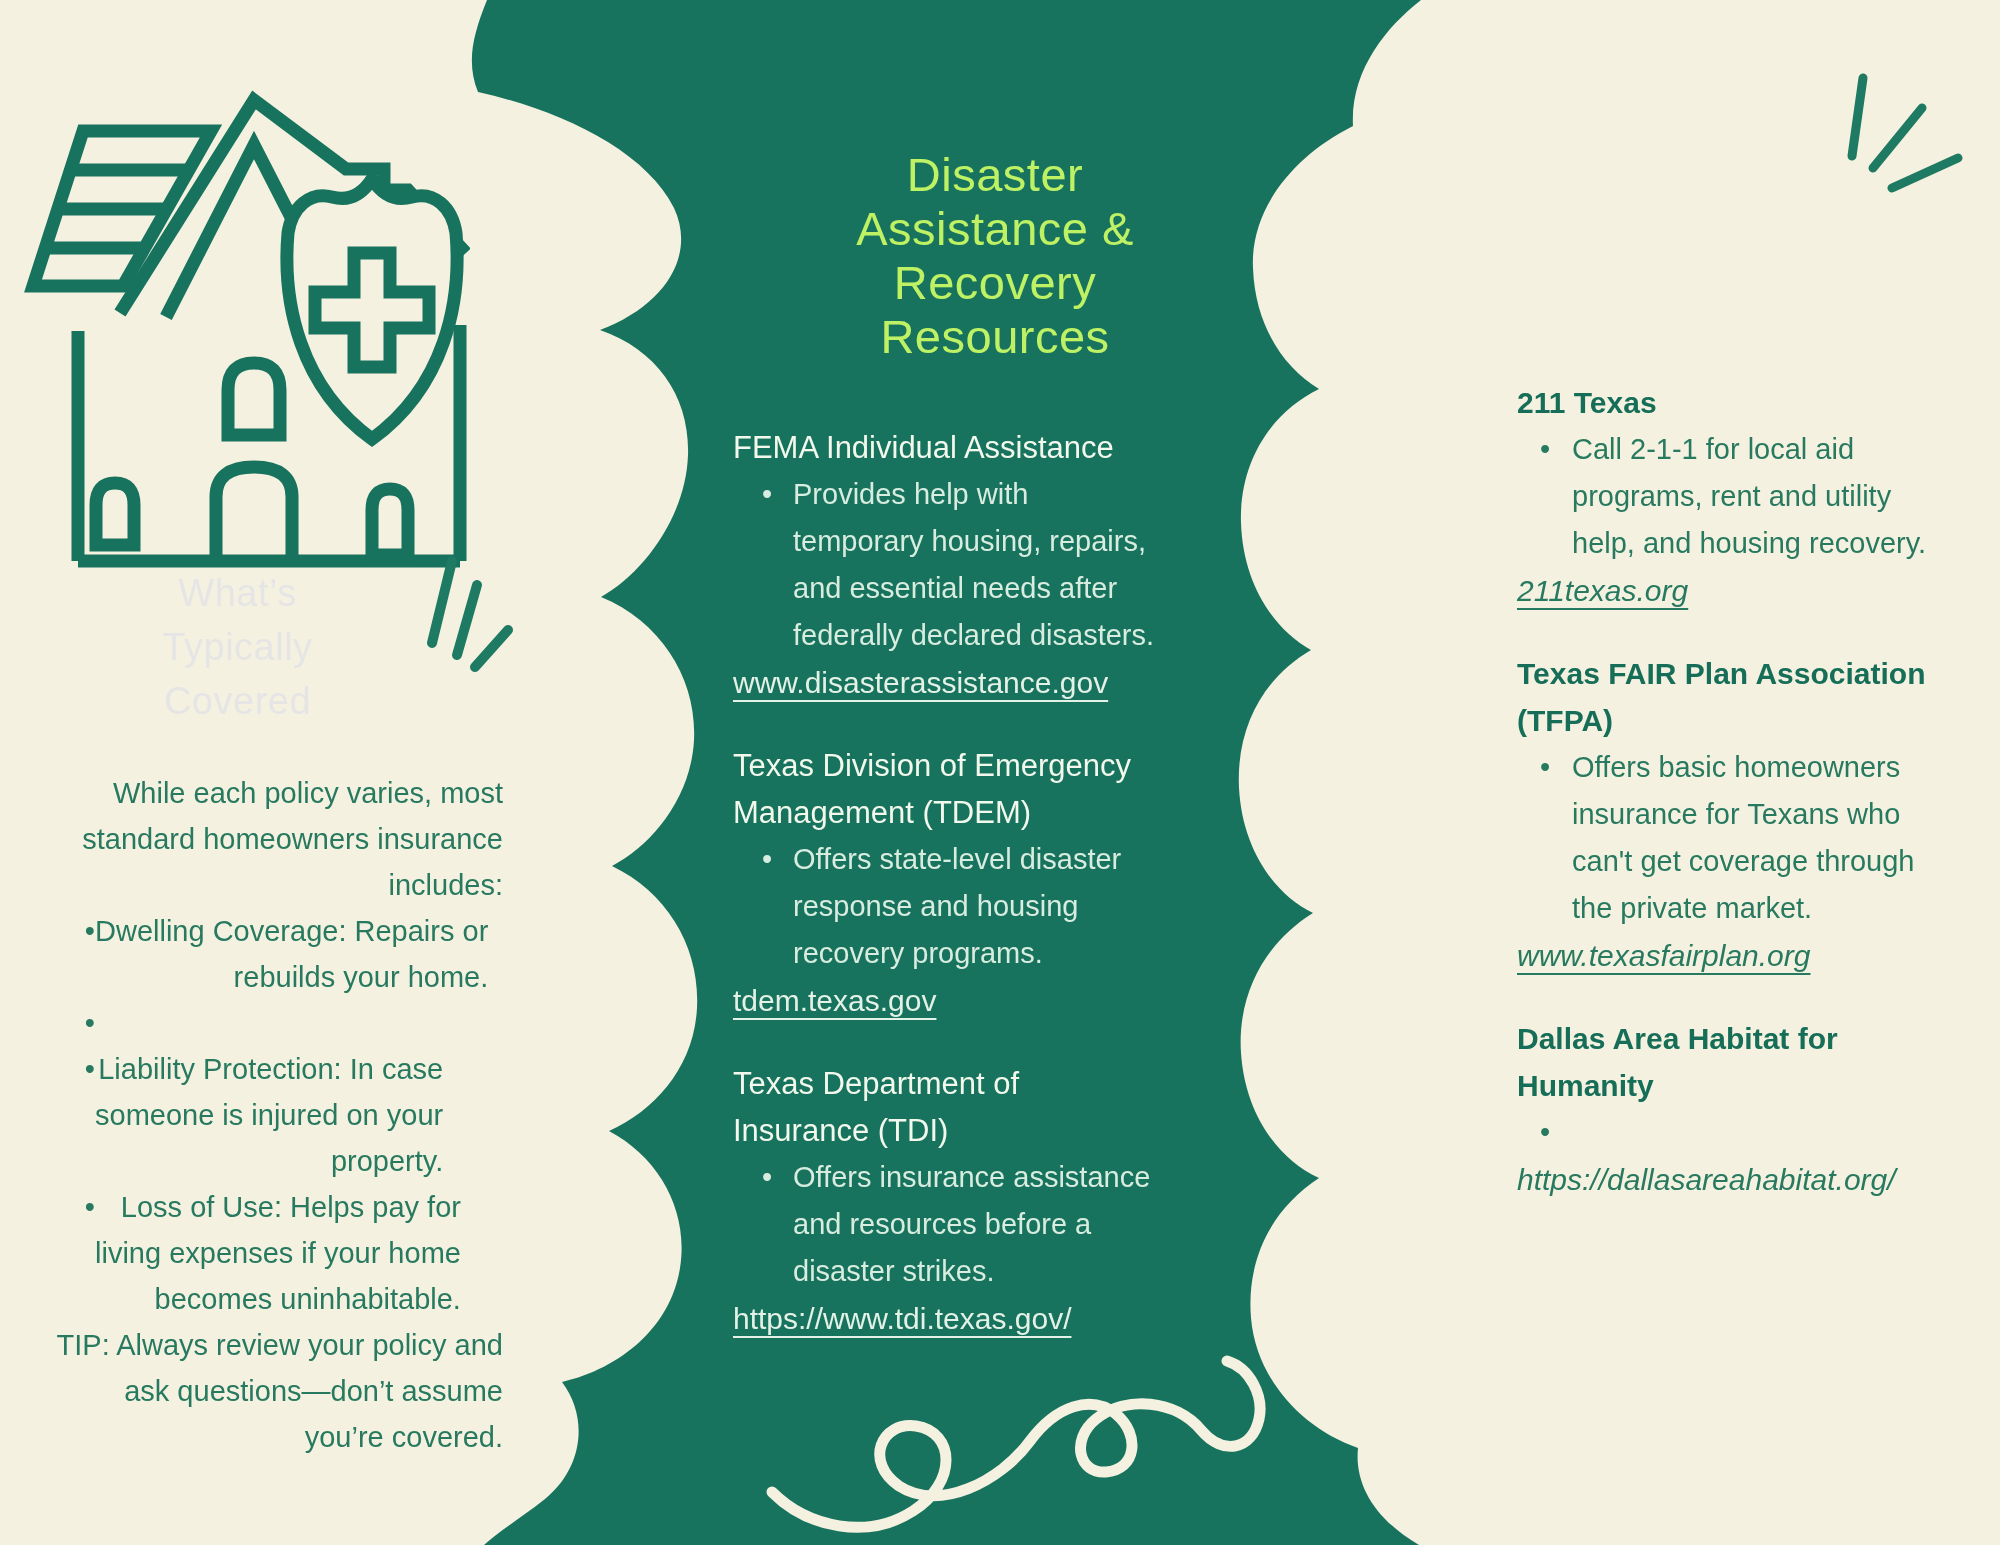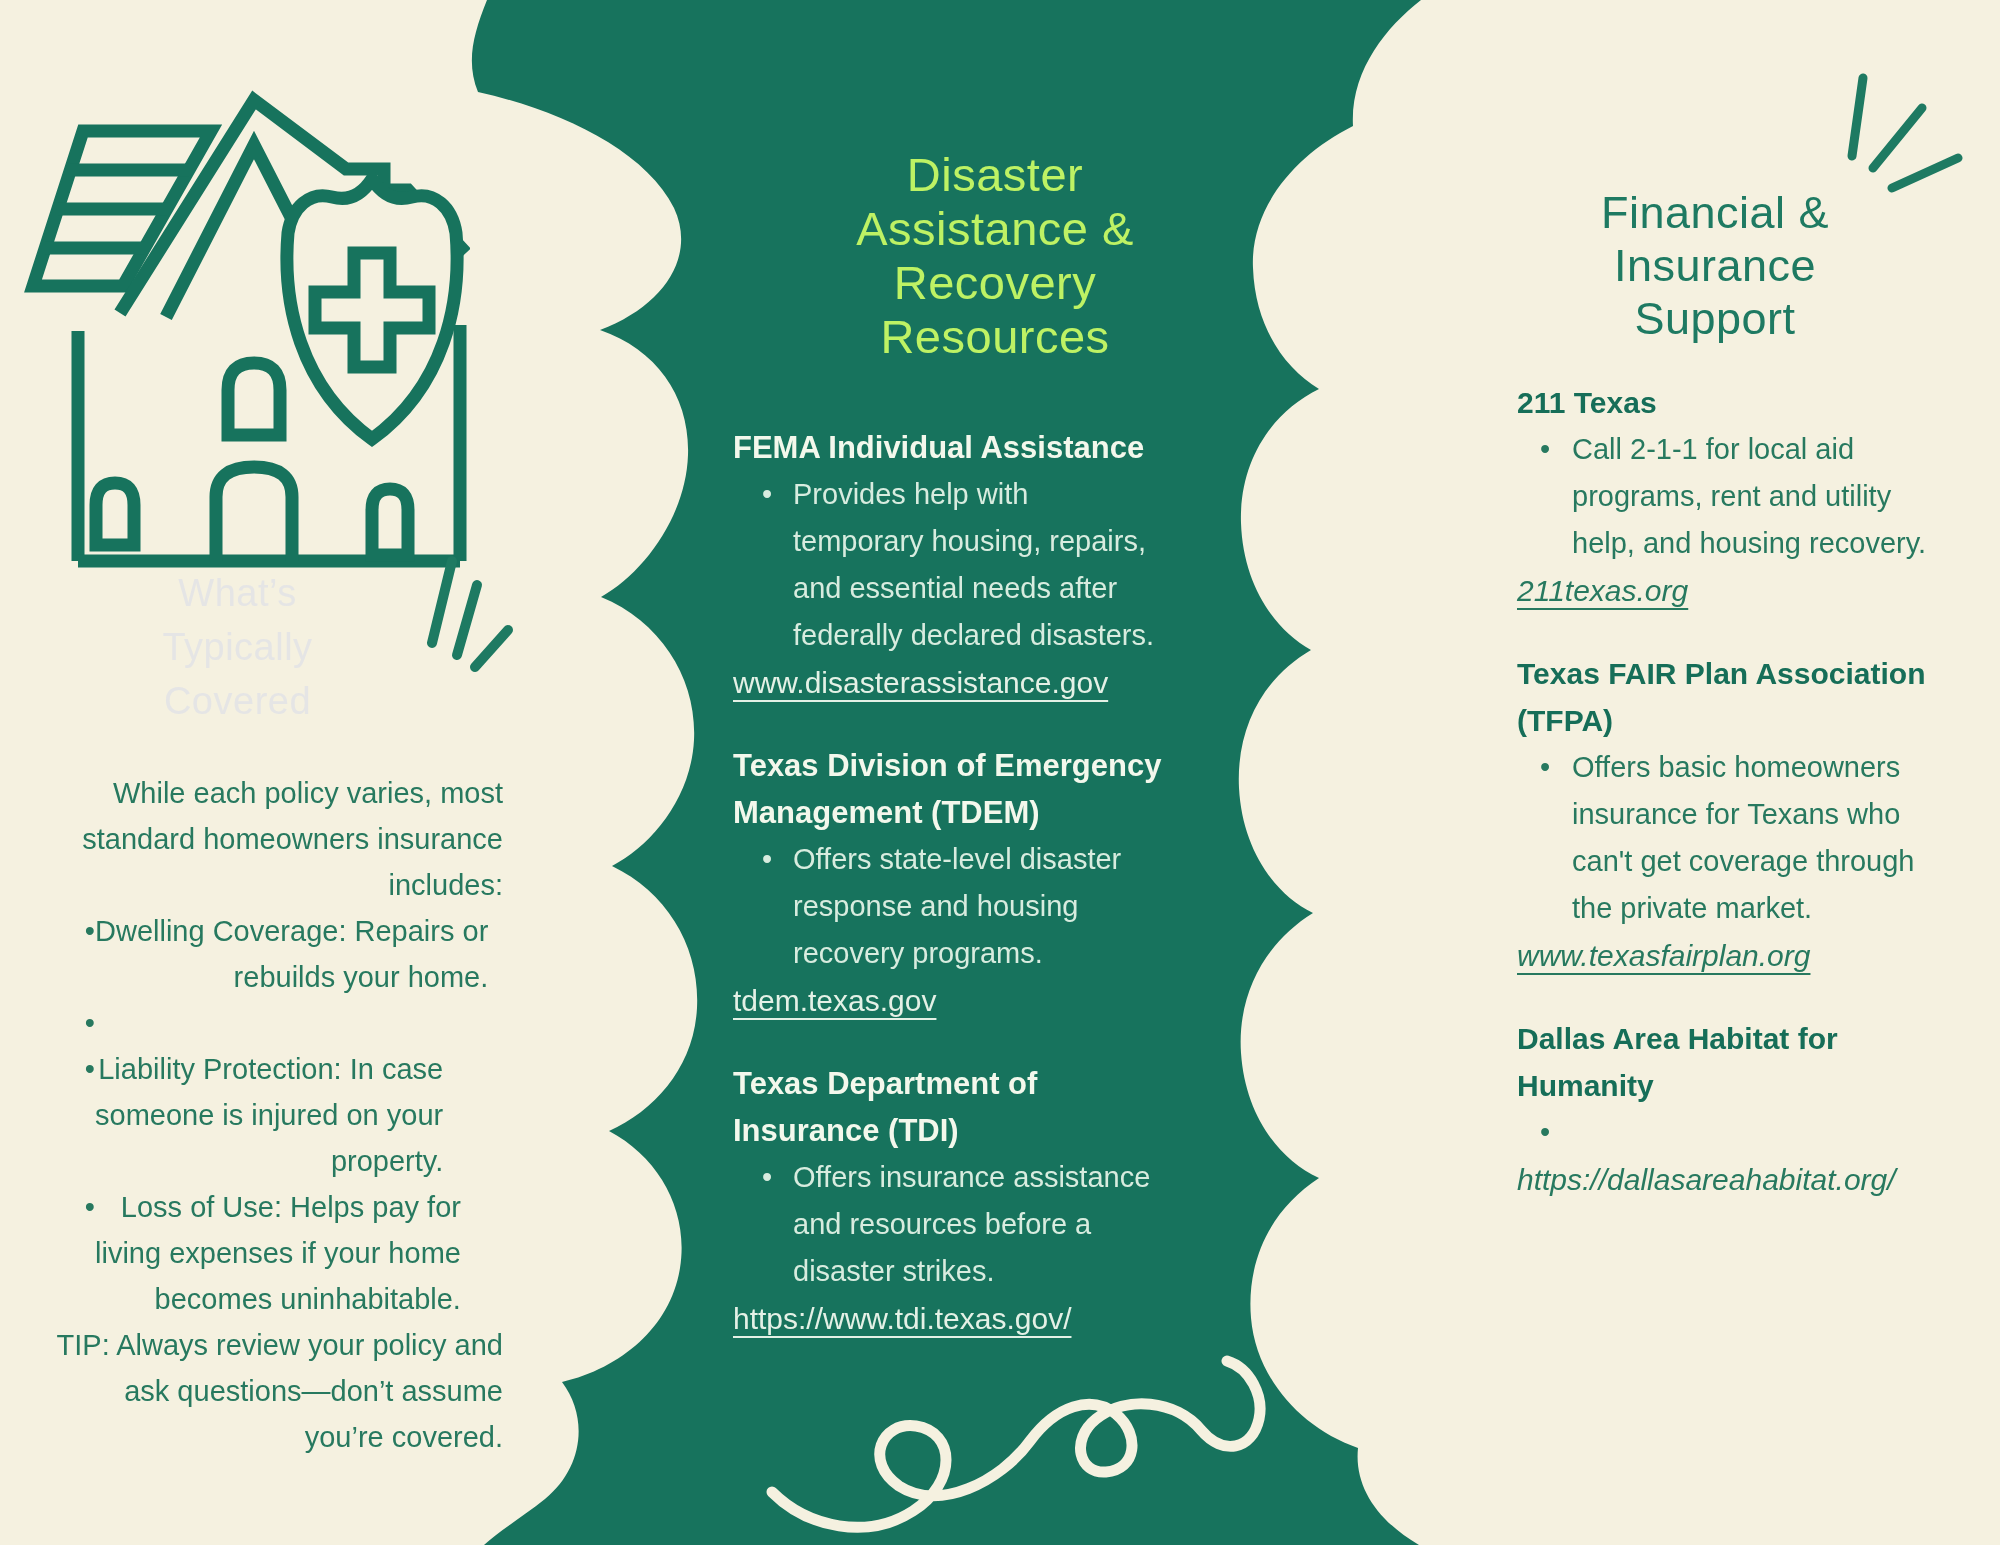--- a/index.html
+++ b/index.html
@@ -13,21 +13,21 @@
   .nowrap div{white-space:nowrap;}
   
   .l-title{left:5px;top:566px;width:465px;text-align:center;
            font-size:38px;line-height:54px;color:#e5e5e5;letter-spacing:.5px;}
   .l-flow{left:33px;top:770px;width:470px;font-size:29px;line-height:46px;color:#27795f;text-align:right;}
   .l-flow .dot{flex:0 0 62px;padding-left:30px;box-sizing:border-box;}
   
   .m-title{left:755px;top:148px;width:480px;text-align:center;
            font-size:47px;line-height:54px;color:#bef264;letter-spacing:.5px;}
   .m-flow{left:733px;top:424px;width:510px;font-size:29px;line-height:47px;color:#d8ecdf;}
-  .m-flow .sec-heading{font-size:31px;font-weight:700;color:#f3f8ec;line-height:47px;}
+  .m-flow .sec-heading{font-size:31px;font-weight:400;color:#f3f8ec;line-height:47px;}
   .m-flow .dot{flex:0 0 60px;padding-left:29px;box-sizing:border-box;}
   .m-flow .link{color:#e4f1e6;}
   
   .r-title{left:1450px;top:186px;width:530px;text-align:center;
            font-size:45px;line-height:53px;color:#1e7a62;letter-spacing:.5px;}
   .r-flow{left:1475px;top:379px;width:510px;font-size:29px;line-height:47px;color:#27795f;margin-left:42px;}
   .r-flow .sec-heading{font-size:30px;font-weight:700;color:#166e58;line-height:47px;}
   .r-flow .dot{flex:0 0 55px;padding-left:23px;box-sizing:border-box;}
   .r-flow .link{color:#27795f;font-style:italic;}
   
@@ -181,21 +181,20 @@
     <div class="section">
       <div class="sec-heading">Texas Department of<br>Insurance (TDI)</div>
       <div class="bullet">
         <span class="dot">•</span>
         <div>Offers insurance assistance<br>and resources before a<br>disaster strikes.</div>
       </div>
       <a class="link">https://www.tdi.texas.gov/</a>
     </div>
   </div>
 
-  <div class="layer r-title nowrap">Financial &amp;<br>Insurance<br>Support</div>
 
   <div class="layer r-flow nowrap">
     <div class="section">
       <div class="sec-heading">211 Texas</div>
       <div class="bullet">
         <span class="dot">•</span>
         <div>Call 2-1-1 for local aid<br>programs, rent and utility<br>help, and housing recovery.</div>
       </div>
       <a class="link">211texas.org</a>
     </div>

